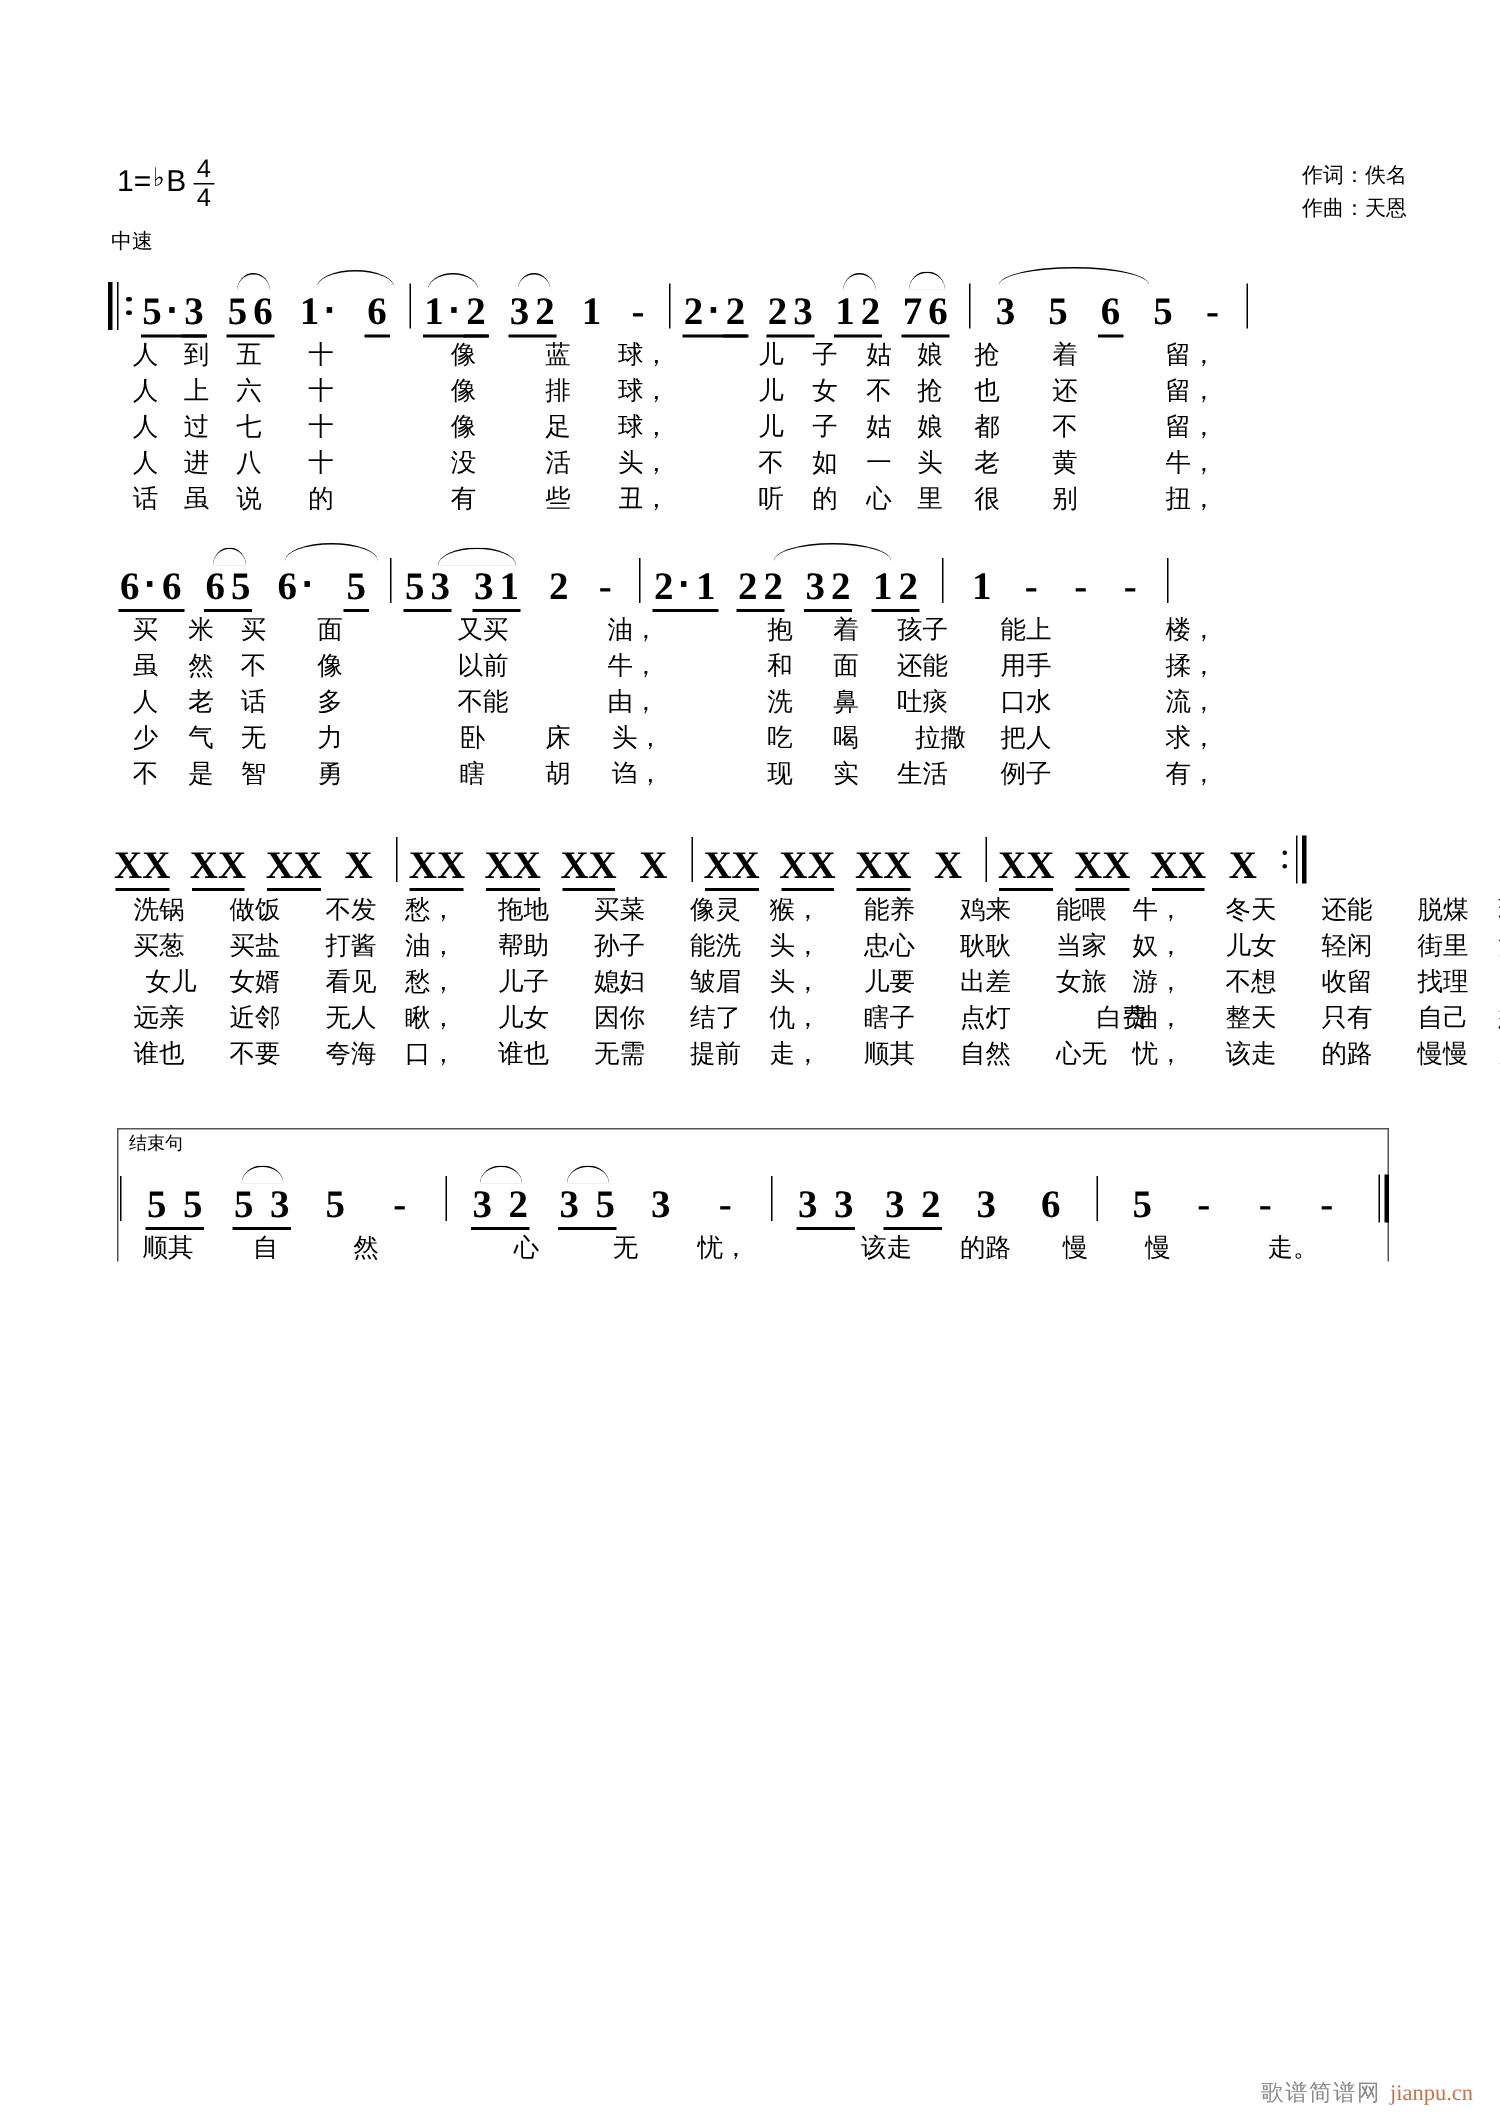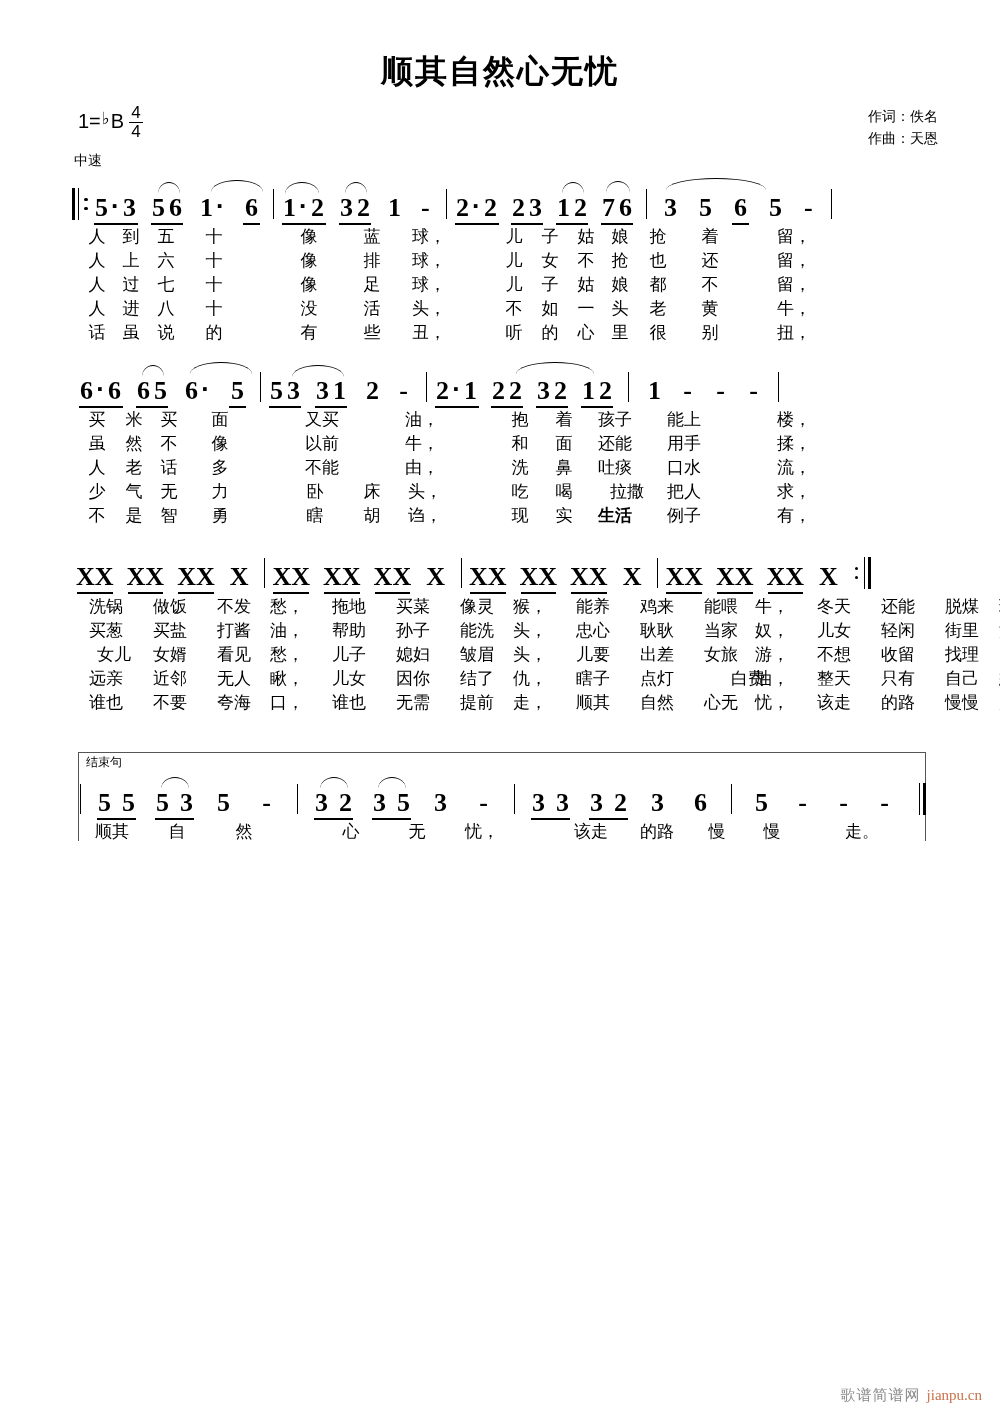--- a/index.html
+++ b/index.html
@@ -233,21 +233,20 @@
     font-size: 15px;
     color: #c8734a;
     font-family: "Liberation Serif", serif;
   }
 </style>
 </head>
 <body>
 
 <div class="sheet">
 
-  <div class="title">顺其自然心无忧</div>
 
   <div class="keysig">
     <span>1=</span>
       <span class="flat">♭</span>
       <span>B</span>
     <span class="meter">
       <span class="num">4</span>
       <span class="den">4</span>
     </span>
   </div>
@@ -554,21 +553,21 @@
       <div class="lyricline">
         <span class="ly" style="left:25px;">不</span>
         <span class="ly" style="left:62px;">是</span>
         <span class="ly" style="left:97px;">智</span>
         <span class="ly" style="left:148px;">勇</span>
         <span class="ly" style="left:243px;">瞎</span>
         <span class="ly" style="left:300px;">胡</span>
         <span class="ly" style="left:353px;">诌，</span>
         <span class="ly" style="left:448px;">现</span>
         <span class="ly" style="left:492px;">实</span>
-        <span class="ly" style="left:543px;font-weight:bold;">生活</span>
+        <span class="ly" style="left:543px;">生活</span>
         <span class="ly" style="left:612px;">例子</span>
         <span class="ly" style="left:722px;">有，</span>
       </div>
     </div>
   </div>
 
   <div class="system" style="top:550px;">
     <div class="noterow" style="height:40px;">
       <span class="measure" style="margin-left:4px;">
         <span class="beam1">

